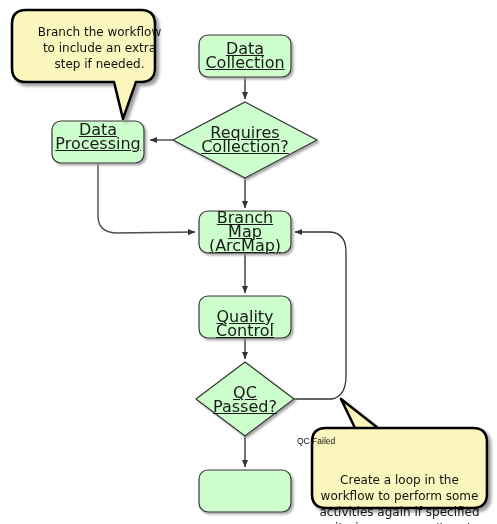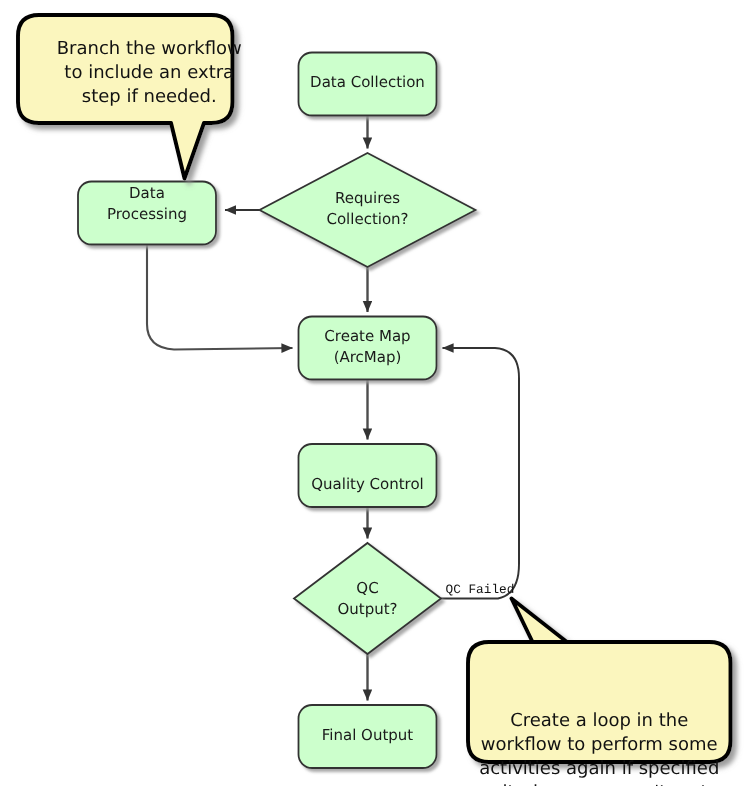--- a/index.html
+++ b/index.html
@@ -27,46 +27,48 @@
     height: 524px;
   }
   .node-label {
     position: absolute;
     display: flex;
     align-items: center;
     justify-content: center;
     text-align: center;
     color: #1a1a1a;
     font-family: "DejaVu Sans", sans-serif;
-    font-size: 10px;
+    font-size: 16px;
     line-height: 14px;
     white-space: pre-line;
     pointer-events: none;
+    text-decoration: underline;
   }
   .callout-label {
     position: absolute;
     display: flex;
     align-items: center;
     justify-content: center;
     text-align: center;
     color: #111111;
     font-family: "DejaVu Sans", sans-serif;
     font-size: 12px;
     line-height: 16px;
     white-space: pre-line;
     pointer-events: none;
   }
   .edge-label {
     position: absolute;
     color: #111111;
-    font-family: Liberation Mono, monospace;
+    font-family: Liberation Sans, sans-serif;
     font-size: 8.5px;
     line-height: 10px;
     white-space: nowrap;
     pointer-events: none;
+    margin-top: 48px;
   }
 </style>
 </head>
 <body>
 
 <div id="diagram-root">
 
   <svg id="diagram-svg" viewBox="0 0 497 524">
     <defs>
       <marker id="arrowhead" markerWidth="9" markerHeight="9" refX="7.4" refY="3.2" orient="auto" markerUnits="userSpaceOnUse">
@@ -133,29 +135,28 @@
   </svg>
 
   <div class="node-label" style="left:199px; top:35px; width:92px; height:42px;">Data Collection</div>
 
   <div class="node-label" style="left:175px; top:118px; width:140px; height:44px;">Requires
 Collection?</div>
 
   <div class="node-label" style="left:52px; top:121px; width:92px; height:32px;">Data
 Processing</div>
 
-  <div class="node-label" style="left:199px; top:211px; width:92px; height:42px;">Create Map
+  <div class="node-label" style="left:199px; top:211px; width:92px; height:42px;">Branch Map
 (ArcMap)</div>
 
   <div class="node-label" style="left:197px; top:296px; width:96px; height:56px;">Quality Control</div>
 
   <div class="node-label" style="left:199px; top:378px; width:92px; height:44px;">QC
-Output?</div>
+Passed?</div>
 
-  <div class="node-label" style="left:199px; top:470px; width:92px; height:42px;">Final Output</div>
 
   <div class="edge-label" style="left:297px; top:388px;">QC Failed</div>
 
   <div class="callout-label" style="left:12px; top:12px; width:143px; height:72px;padding-left:16px;">Branch the workflow
 to include an extra
 step if needed.</div>
 
   <div class="callout-label" style="left:314px; top:428px; width:171px; height:80px;margin-top:36px;">Create a loop in the
 workflow to perform some
 activities again if specified

